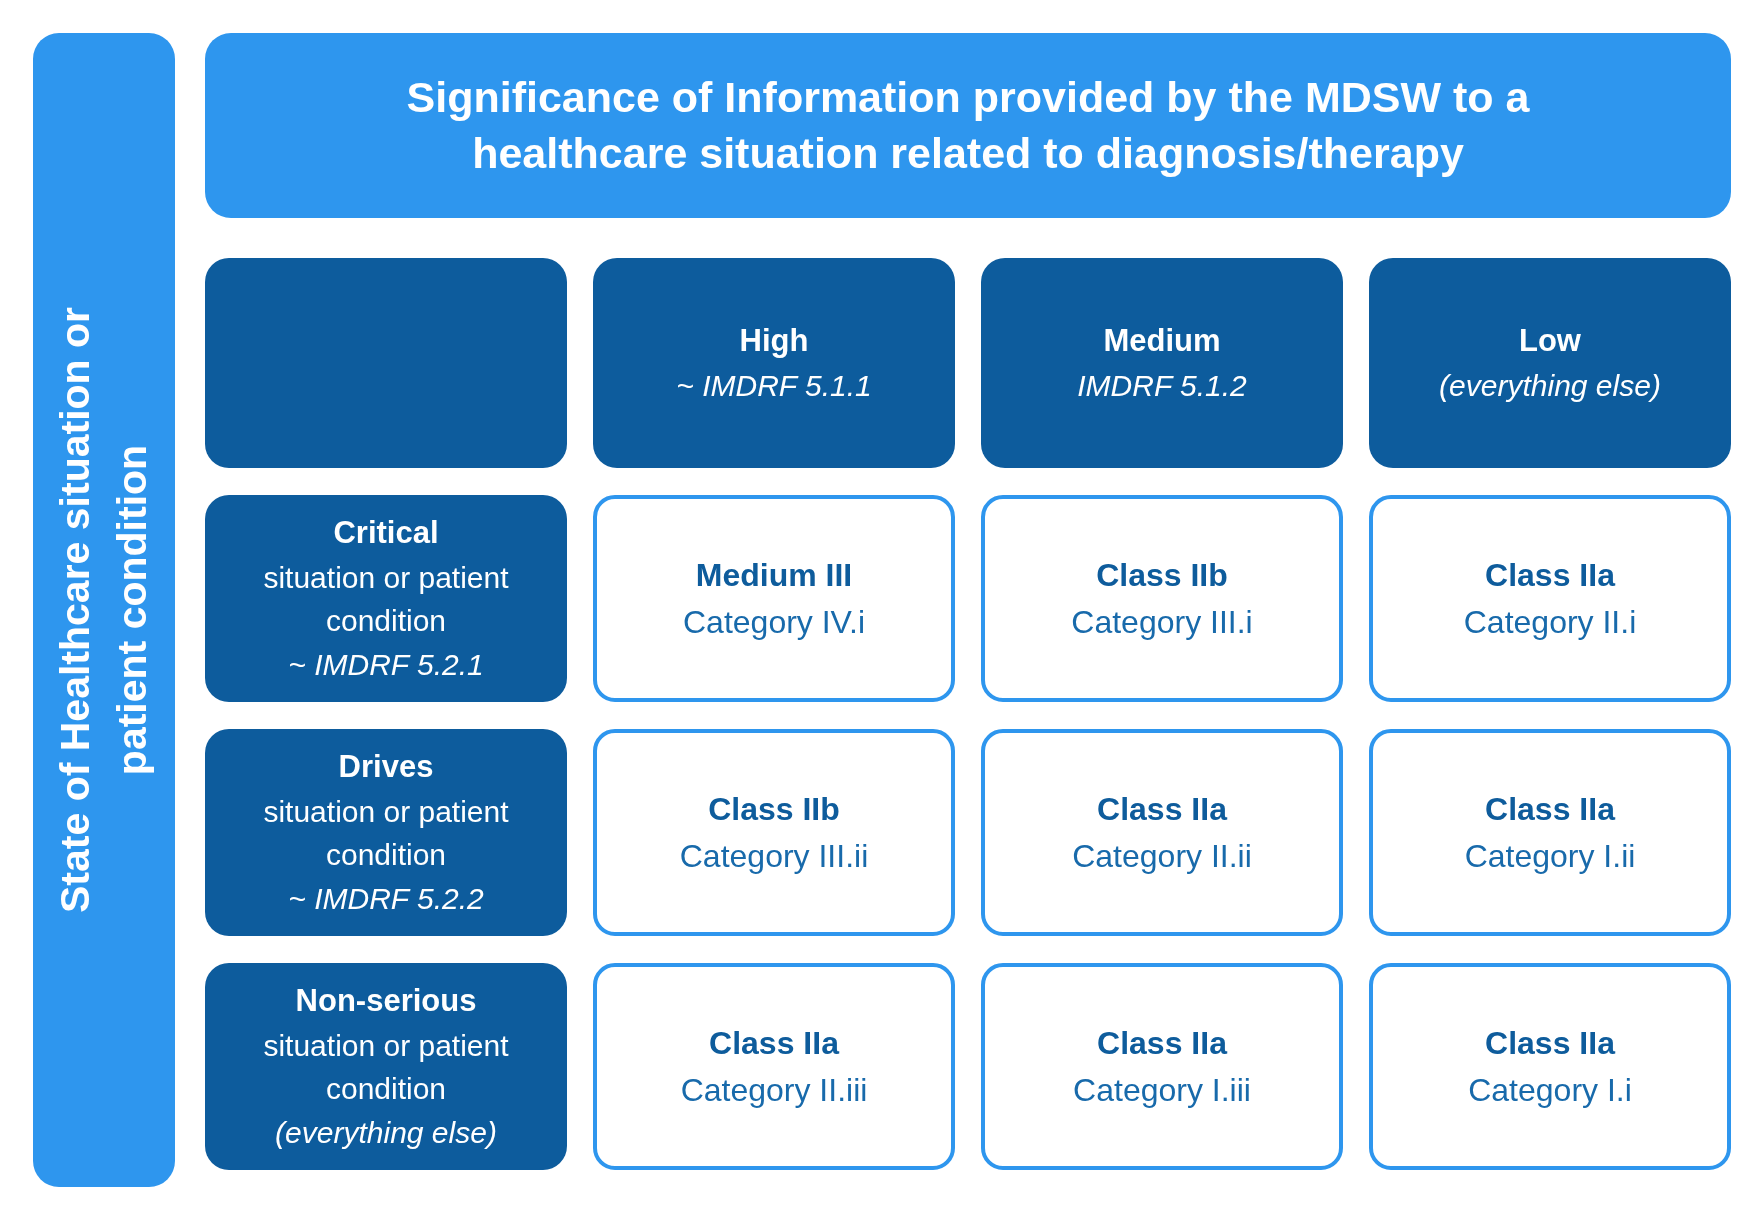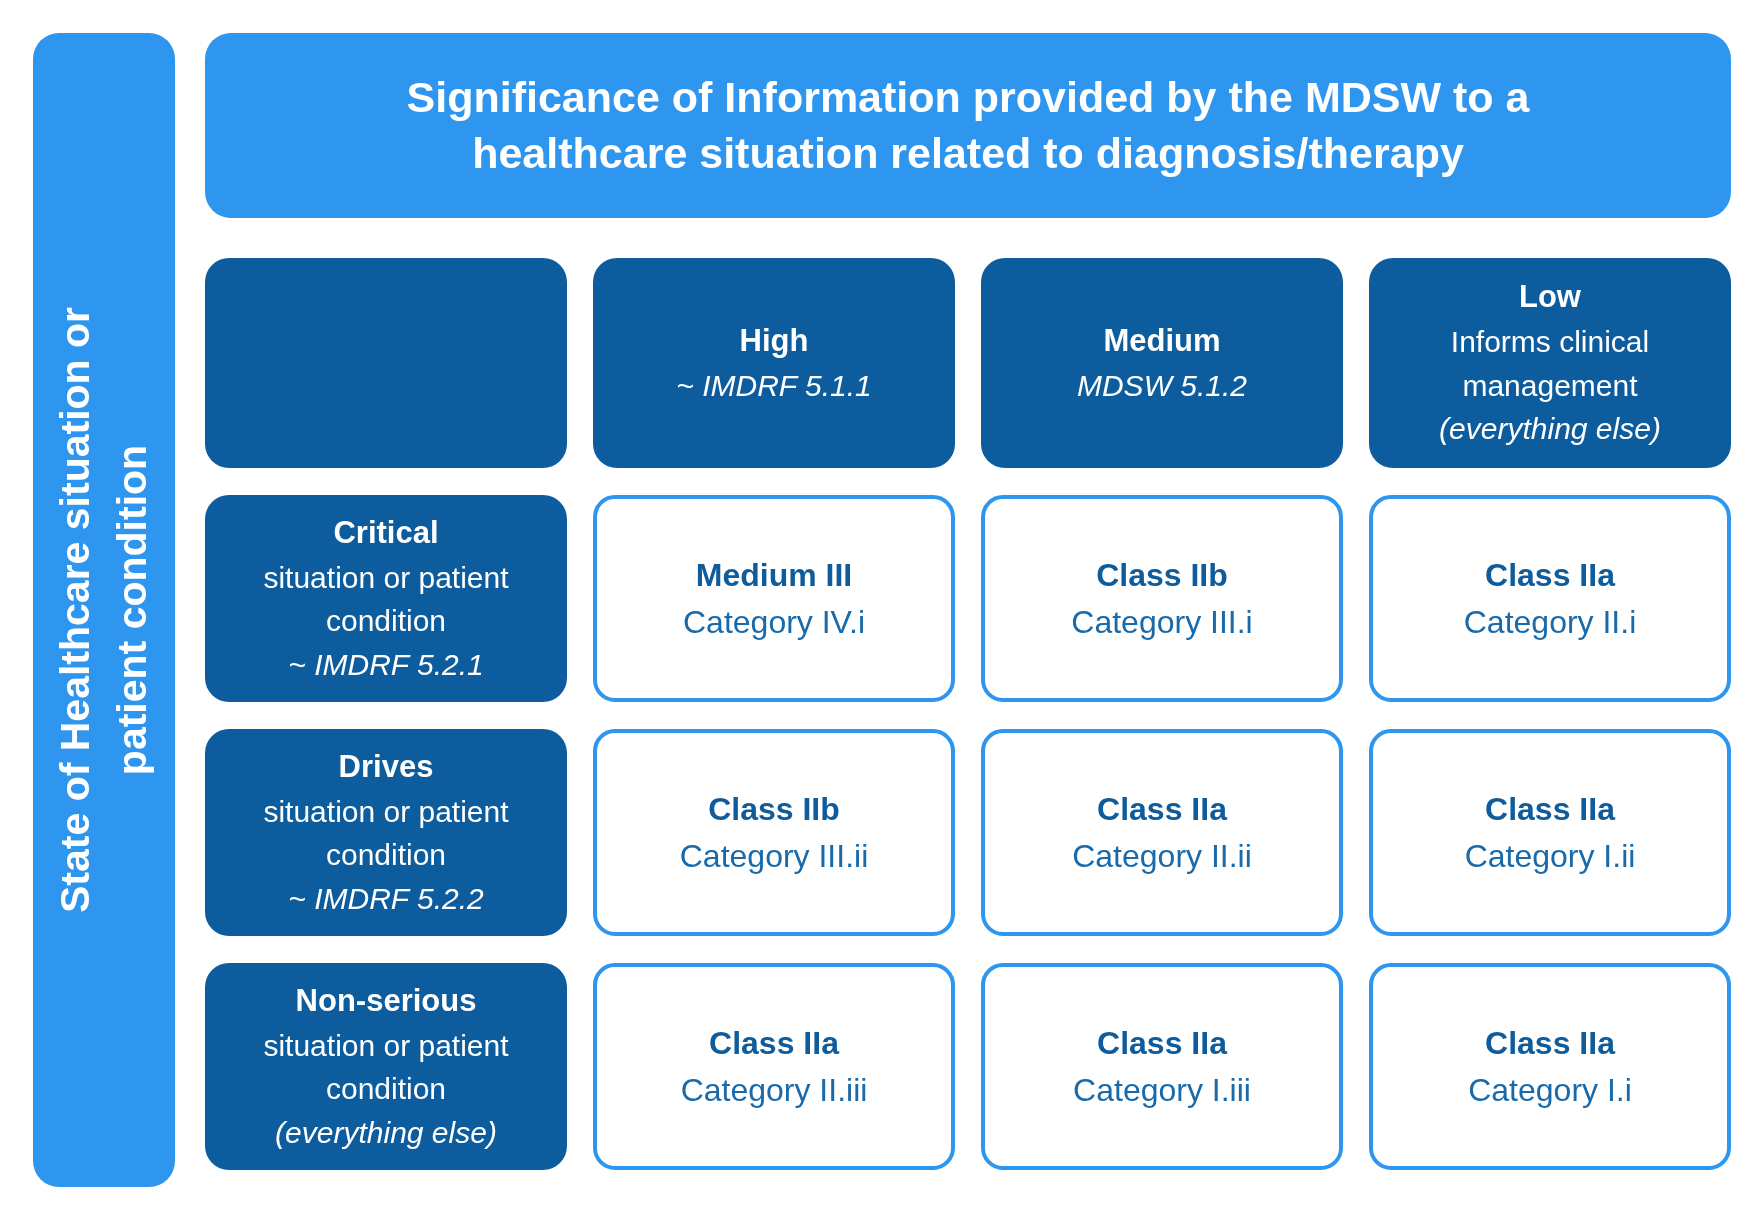--- a/index.html
+++ b/index.html
@@ -114,26 +114,25 @@
 
     <div class="dark-cell"></div>
 
     <div class="dark-cell">
       <div class="title">High</div>
       <div class="note">~ IMDRF 5.1.1</div>
     </div>
 
     <div class="dark-cell">
       <div class="title">Medium</div>
-      <div class="note">MDSW 5.1.2</div>
+      <div class="note">IMDRF 5.1.2</div>
     </div>
 
     <div class="dark-cell">
       <div class="title">Low</div>
-      <div class="sub">Informs clinical management</div>
       <div class="note">(everything else)</div>
     </div>
 
     <div class="dark-cell">
       <div class="title">Critical</div>
       <div class="sub">situation or patient condition</div>
       <div class="note">~ IMDRF 5.2.1</div>
     </div>
 
     <div class="white-cell">

